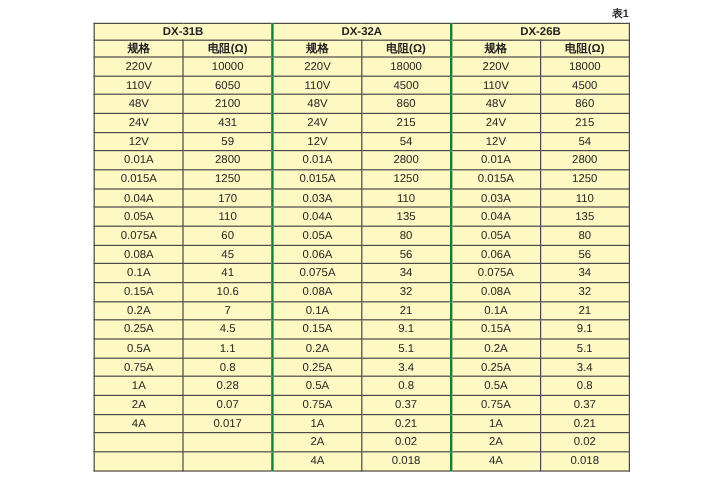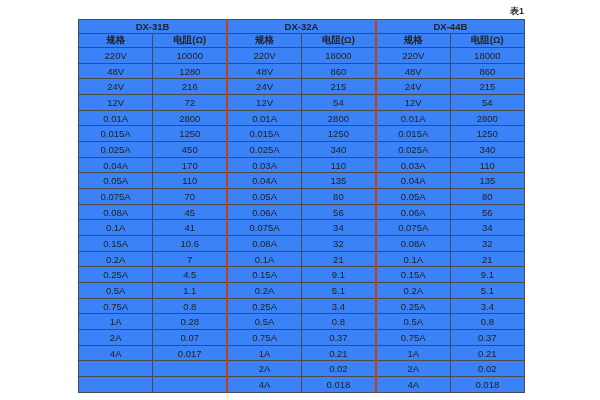--- a/index.html
+++ b/index.html
@@ -18,93 +18,101 @@
   }
 
   table.spec {
     position: absolute;
     left: 78px;
     top: 19px;
     width: 447px;
     height: 374px;
     border-collapse: collapse;
     table-layout: fixed;
-    background: #3b82f6;
+    background: #fef9c3;
     border: 1.5px solid #4a4a4a;
   }
 
   table.spec th, table.spec td {
     border: 1px solid #4a4a4a;
     font-size: 9.5px;
     font-weight: normal;
     text-align: center;
     vertical-align: middle;
     height: 14px;
     padding: 0 2px;
     white-space: nowrap;
     overflow: hidden;
     color: #1f1f1f;
   }
 
   table.spec th { font-weight: bold; color: #222222; }
 
   
-  table.spec .group-start { border-left: 2px solid #c2410c; }
+  table.spec .group-start { border-left: 2px solid #15803d; }
 </style>
 </head>
 <body>
 
 <div class="page">
 
   <div class="caption">表1</div>
 
   <table class="spec">
     <thead>
       <tr>
         <th colspan="2">DX-31B</th>
         <th colspan="2" class="group-start">DX-32A</th>
-        <th colspan="2" class="group-start">DX-44B</th>
+        <th colspan="2" class="group-start">DX-26B</th>
       </tr>
       <tr>
         <th>规格</th>
         <th>电阻(Ω)</th>
         <th class="group-start">规格</th>
         <th>电阻(Ω)</th>
         <th class="group-start">规格</th>
         <th>电阻(Ω)</th>
       </tr>
     </thead>
     <tbody>
         <tr>
           <td>220V</td>
           <td>10000</td>
           <td class="group-start">220V</td>
           <td>18000</td>
           <td class="group-start">220V</td>
           <td>18000</td>
         </tr>
         <tr>
+          <td>110V</td>
+          <td>6050</td>
+          <td class="group-start">110V</td>
+          <td>4500</td>
+          <td class="group-start">110V</td>
+          <td>4500</td>
+        </tr>
+        <tr>
           <td>48V</td>
-          <td>1280</td>
+          <td>2100</td>
           <td class="group-start">48V</td>
           <td>860</td>
           <td class="group-start">48V</td>
           <td>860</td>
         </tr>
         <tr>
           <td>24V</td>
-          <td>216</td>
+          <td>431</td>
           <td class="group-start">24V</td>
           <td>215</td>
           <td class="group-start">24V</td>
           <td>215</td>
         </tr>
         <tr>
           <td>12V</td>
-          <td>72</td>
+          <td>59</td>
           <td class="group-start">12V</td>
           <td>54</td>
           <td class="group-start">12V</td>
           <td>54</td>
         </tr>
         <tr>
           <td>0.01A</td>
           <td>2800</td>
           <td class="group-start">0.01A</td>
           <td>2800</td>
@@ -113,46 +121,38 @@
         </tr>
         <tr>
           <td>0.015A</td>
           <td>1250</td>
           <td class="group-start">0.015A</td>
           <td>1250</td>
           <td class="group-start">0.015A</td>
           <td>1250</td>
         </tr>
         <tr>
-          <td>0.025A</td>
-          <td>450</td>
-          <td class="group-start">0.025A</td>
-          <td>340</td>
-          <td class="group-start">0.025A</td>
-          <td>340</td>
-        </tr>
-        <tr>
           <td>0.04A</td>
           <td>170</td>
           <td class="group-start">0.03A</td>
           <td>110</td>
           <td class="group-start">0.03A</td>
           <td>110</td>
         </tr>
         <tr>
           <td>0.05A</td>
           <td>110</td>
           <td class="group-start">0.04A</td>
           <td>135</td>
           <td class="group-start">0.04A</td>
           <td>135</td>
         </tr>
         <tr>
           <td>0.075A</td>
-          <td>70</td>
+          <td>60</td>
           <td class="group-start">0.05A</td>
           <td>80</td>
           <td class="group-start">0.05A</td>
           <td>80</td>
         </tr>
         <tr>
           <td>0.08A</td>
           <td>45</td>
           <td class="group-start">0.06A</td>
           <td>56</td>

